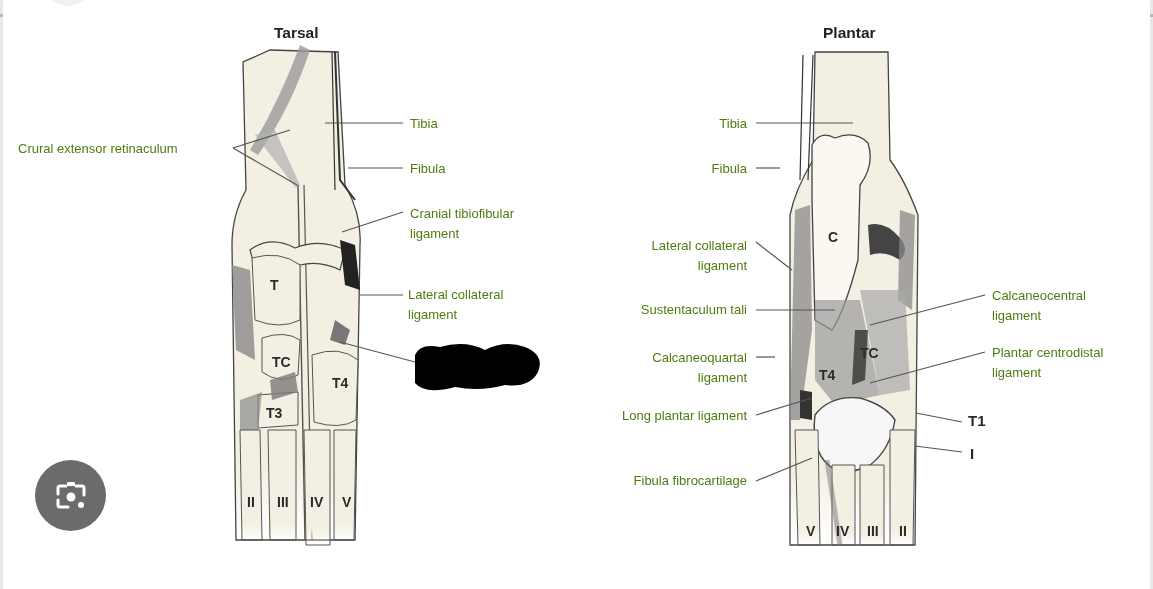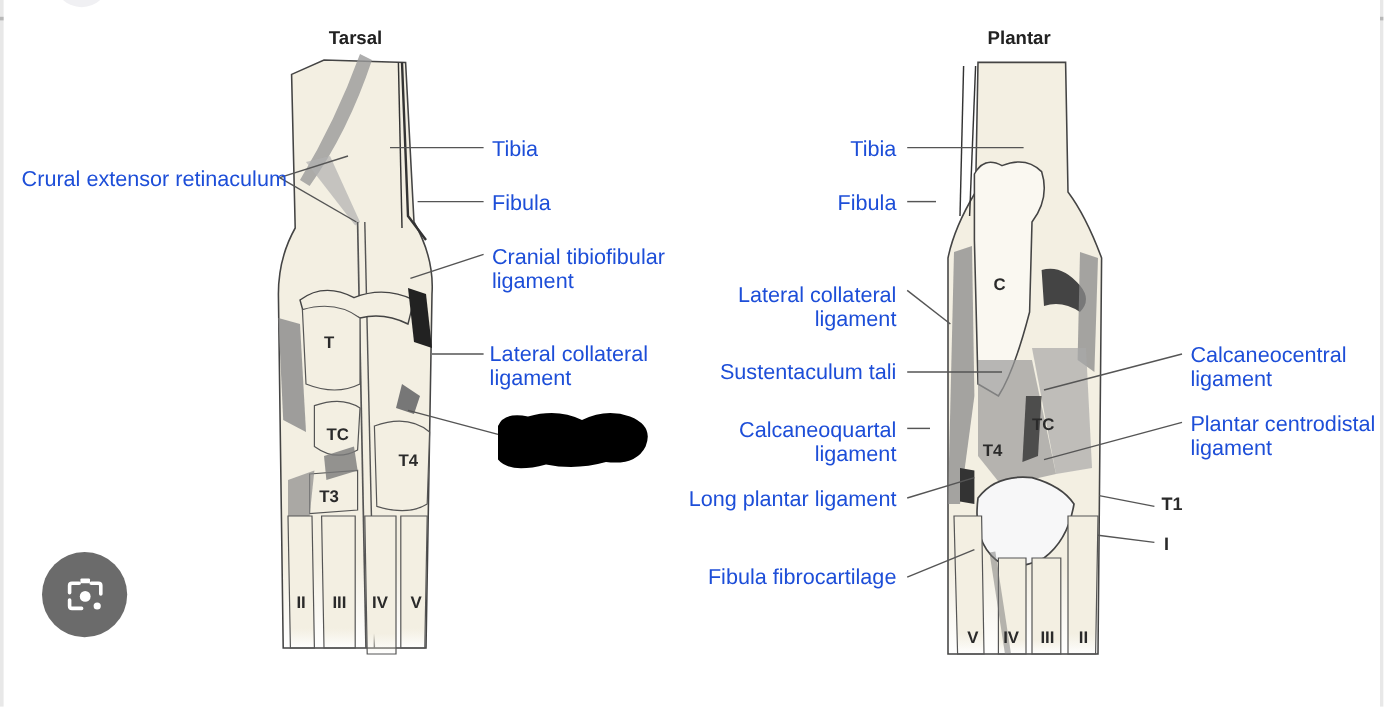--- a/index.html
+++ b/index.html
@@ -11,21 +11,21 @@
     }
     .edge-left { position: absolute; left: 0; top: 0; width: 3px; height: 589px; background: #e8e8e8; }
     .edge-left-tick { position: absolute; left: 0; top: 14px; width: 3px; height: 3px; background: #b8b8b8; }
     .edge-right { position: absolute; right: 0; top: 0; width: 3px; height: 589px; background: #e8e8e8; }
     .edge-right-tick { position: absolute; right: 0; top: 14px; width: 3px; height: 3px; background: #b8b8b8; }
     .top-circle {
       position: absolute; left: 45px; top: -40px; width: 46px; height: 46px;
       border-radius: 50%; background: #f0f0f3;
     }
     svg.diagram { position: absolute; left: 0; top: 0; }
-    .lbl { position: absolute; font-size: 18px; line-height: 20px; color: #1d4ed8; white-space: nowrap; }
+    .lbl { position: absolute; font-size: 13px; line-height: 20px; color: #4d7c0f; white-space: nowrap; }
     .lbl.r { text-align: right; }
     .title { position: absolute; font-size: 15.5px; font-weight: bold; color: #222; }
     .bone-lbl { position: absolute; font-size: 14px; font-weight: bold; color: #2a2a2a; }
     .lens-btn {
       position: absolute; left: 35px; top: 460px; width: 71px; height: 71px;
       border-radius: 50%; background: #6b6b6b; cursor: pointer;
       display: flex; align-items: center; justify-content: center;
     }
   </style>
 </head>

